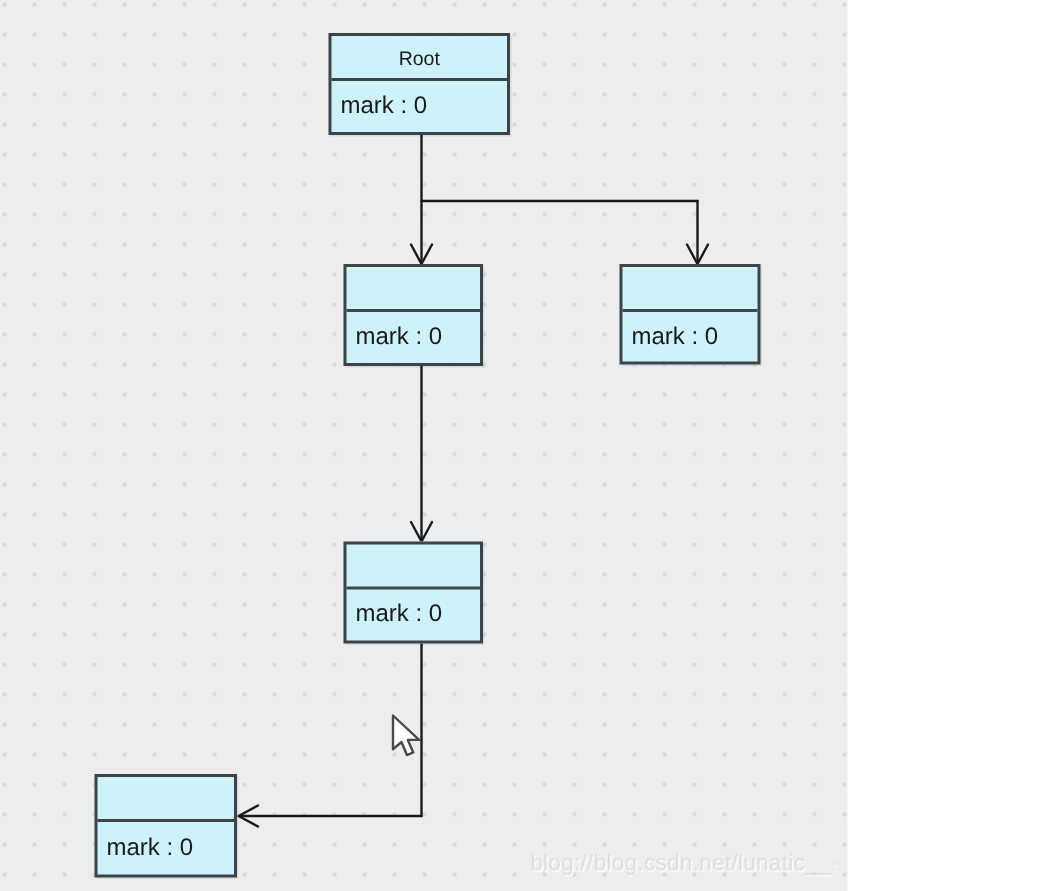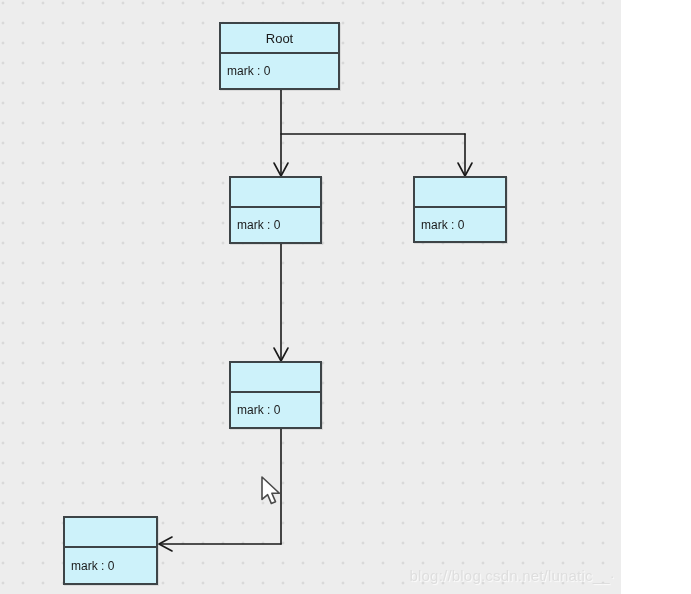--- a/index.html
+++ b/index.html
@@ -2,21 +2,21 @@
 <html><head>
 <meta charset="utf-8">
 <style>
   html, body {
     margin: 0;
     padding: 0;
     font-family: "Liberation Sans", sans-serif;
   }
   .canvas {
     position: relative;
-    width: 621px;
+    width: 565px;
     height: 594px;
     background-color: #ededed;
     background-image: radial-gradient(circle, #d9d9d9 1.2px, rgba(0,0,0,0) 1.7px);
     background-size: 20px 20px;
     background-position: -7px -7px;
     overflow: hidden;
   }
   .connector-layer {
     position: absolute;
     left: 0; top: 0;
@@ -40,21 +40,21 @@
     display: flex;
     align-items: center;
     justify-content: center;
     font-size: 13px;
   }
   .node-body {
     flex: 1;
     display: flex;
     align-items: center;
     padding-left: 6px;
-    font-size: 12px;
+    font-size: 16px;
   }
   .n-root        { left: 219px; top: 22px;  width: 121px; height: 68px; }
   .n-child-left  { left: 229px; top: 176px; width: 93px;  height: 68px; }
   .n-child-right { left: 413px; top: 176px; width: 94px;  height: 67px; }
   .n-grandchild  { left: 229px; top: 361px; width: 93px;  height: 68px; }
   .n-leaf        { left: 63px;  top: 516px; width: 95px;  height: 69px; }
   .watermark {
     position: absolute;
     right: 6px;
     bottom: 10px;

